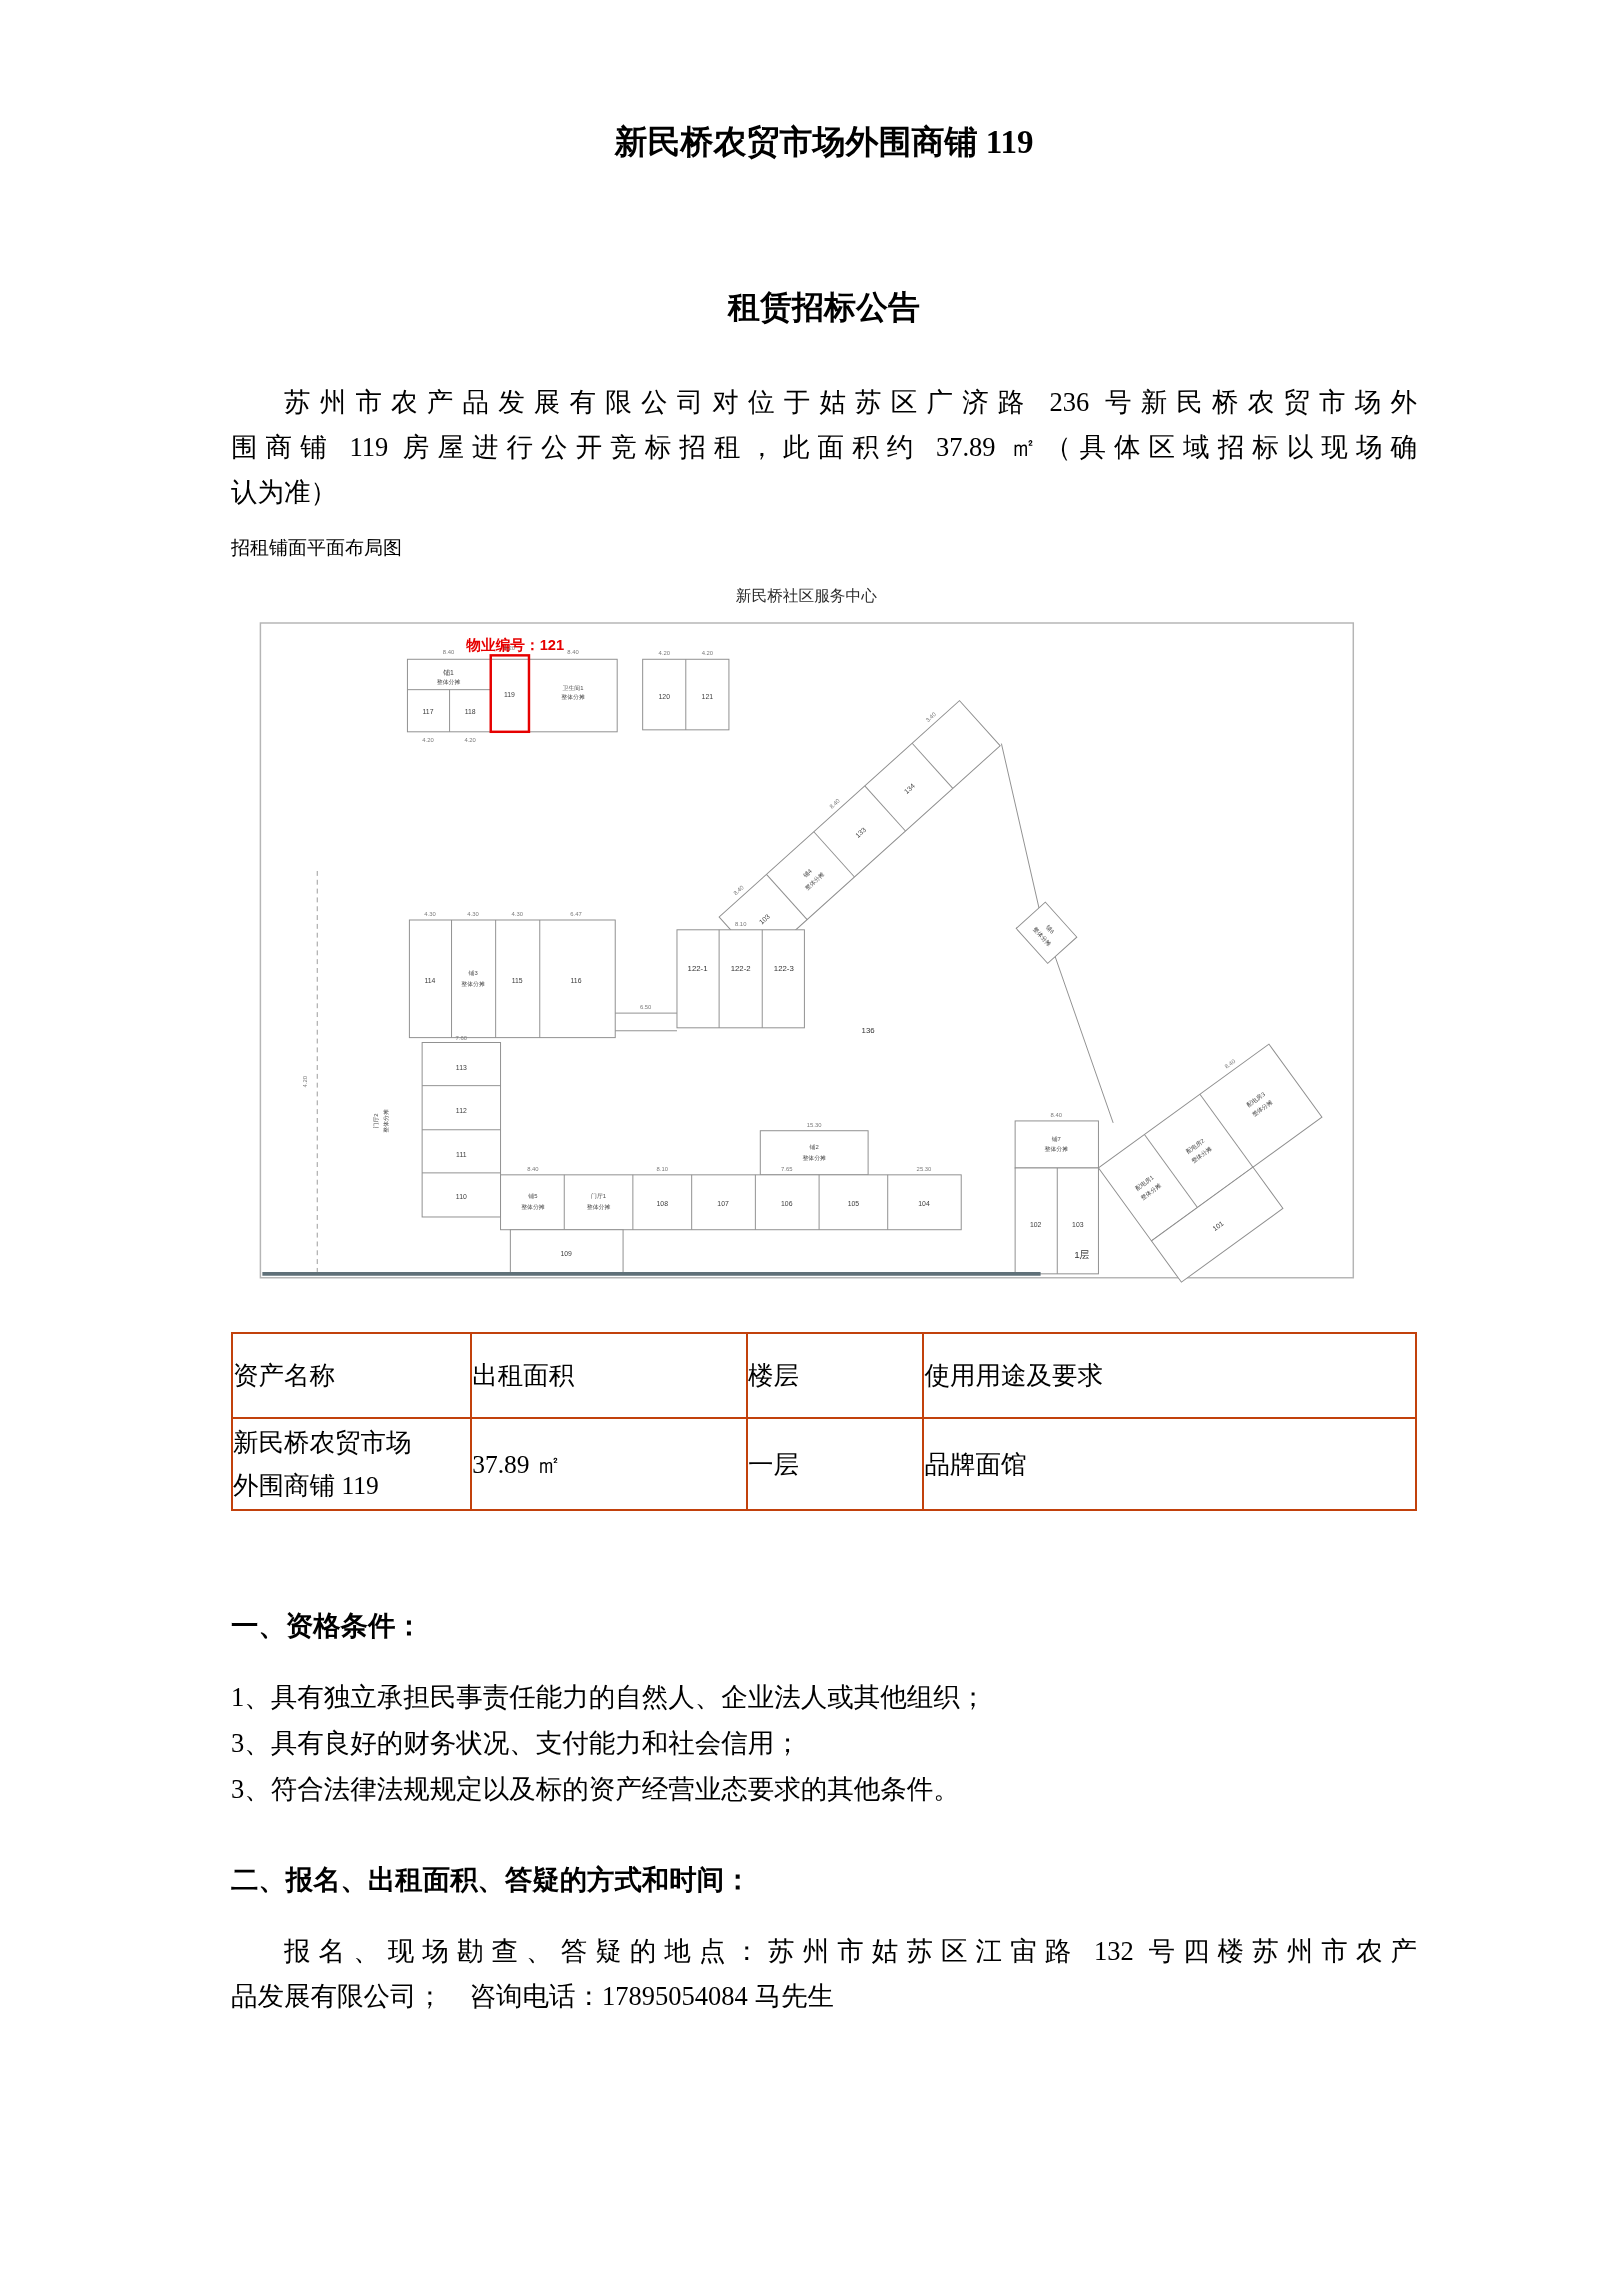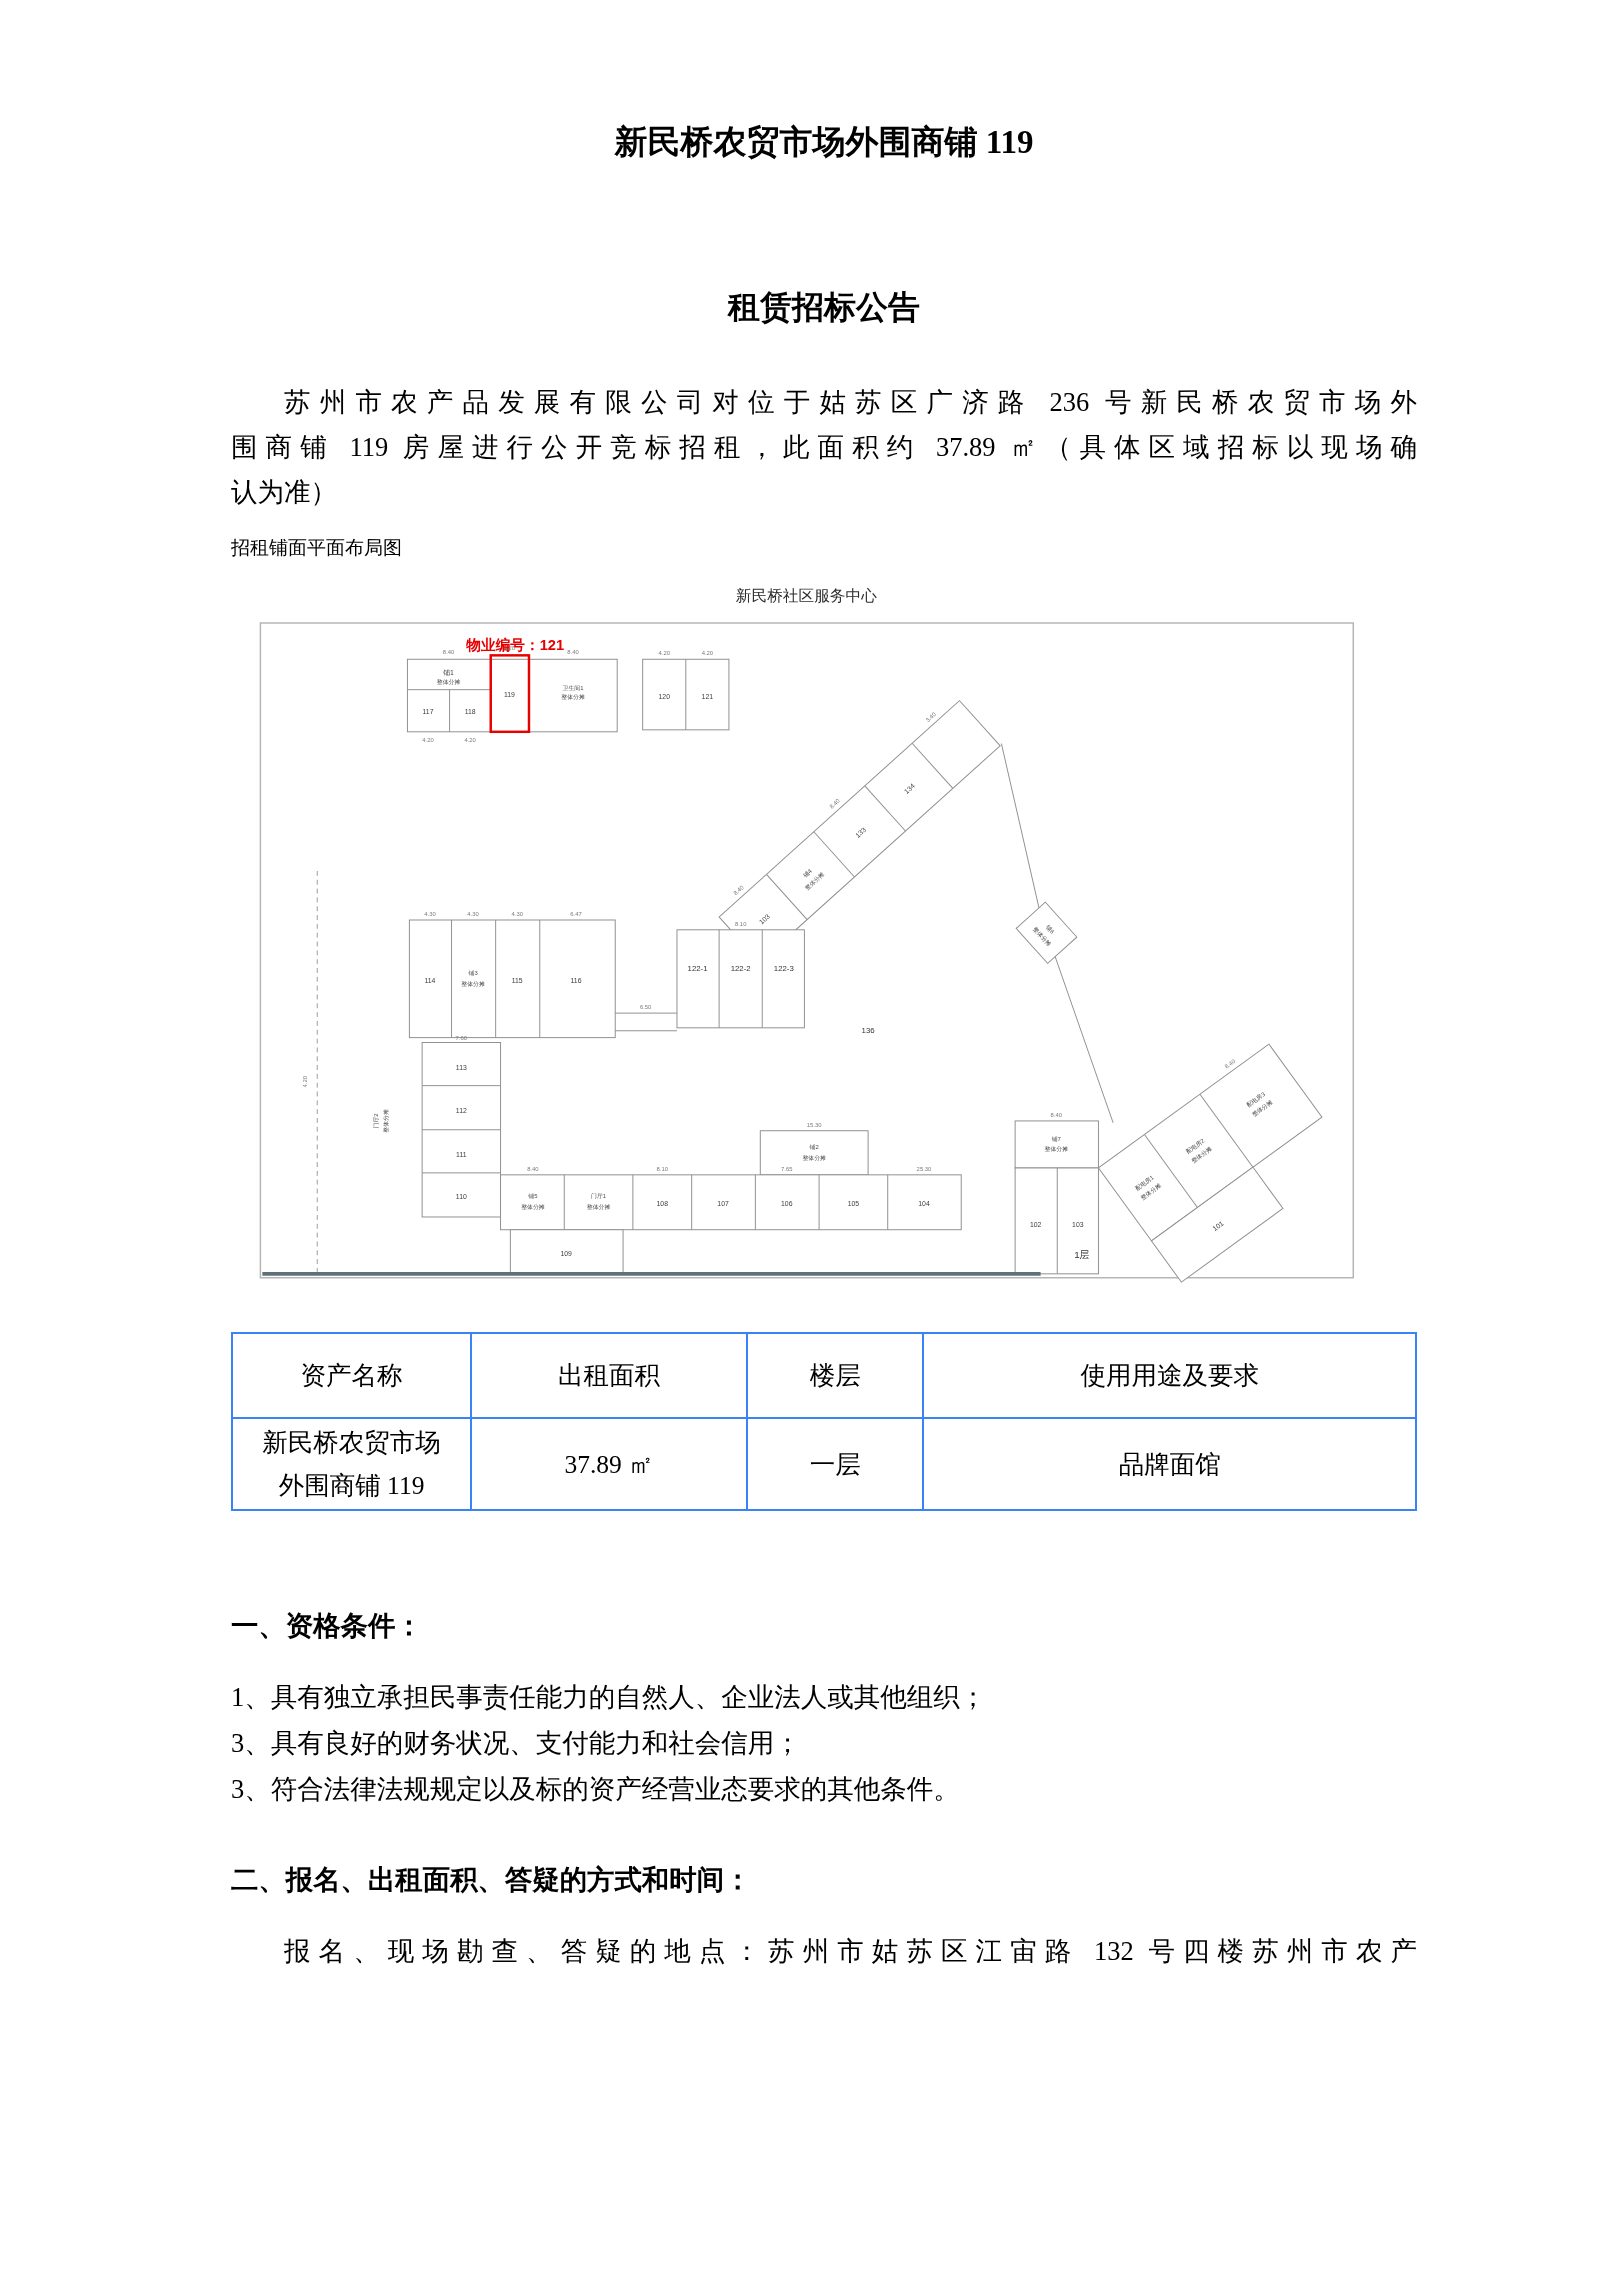--- a/index.html
+++ b/index.html
@@ -20,21 +20,21 @@
   .t-site{font:16px "Liberation Sans",sans-serif;fill:#2b2b2b;}
   .t-red{font:bold 15px "Liberation Sans",sans-serif;}
   .t7{font:7px "Liberation Sans",sans-serif;fill:#3c3c3c;}
   .t6{font:6px "Liberation Sans",sans-serif;fill:#4a4a4a;}
   .t8{font:8px "Liberation Sans",sans-serif;fill:#333;}
   .t11{font:10px "Liberation Sans",sans-serif;fill:#333;}
   .tdim{font:6px "Liberation Sans",sans-serif;fill:#7a7a7a;}
   .mid{text-anchor:middle;}
   table.info{border-collapse:collapse;width:1186px;margin-top:15.7px;
              font-size:25.5px;table-layout:fixed;}
-  table.info td{border:2px solid #3b82f6;text-align:center;vertical-align:middle;
+  table.info td{border:2px solid #c2410c;text-align:left;vertical-align:middle;
                 padding:0;line-height:43px;}
   tr.hdr td{height:83px;}
   tr.datarow td{height:90px;}
   .sec-heading{font-family:"Liberation Sans","DejaVu Sans",sans-serif;
                font-weight:bold;font-size:27.4px;line-height:45px;margin:92px 0 0 0;}
   .sec-heading2{margin-top:45px;}
   .items{margin:25.5px 0 0 0;font-size:26.5px;line-height:46px;}
   .para2{margin-top:27.4px;}
 </style>
 </head>
@@ -257,16 +257,17 @@
   <div class="sec-heading">一、资格条件：</div>
   <div class="items">
     <div>1、具有独立承担民事责任能力的自然人、企业法人或其他组织；</div>
     <div>3、具有良好的财务状况、支付能力和社会信用；</div>
     <div>3、符合法律法规规定以及标的资产经营业态要求的其他条件。</div>
   </div>
 
   <div class="sec-heading sec-heading2">二、报名、出租面积、答疑的方式和时间：</div>
   <div class="para para2">
     <div class="jline indent">报名、现场勘查、答疑的地点：苏州市姑苏区江宙路 132 号四楼苏州市农产</div>
+    <div>品发展有限公司；　咨询电话：17895054084 马先生</div>
   </div>
 
 </div>
 
 
 </body></html>

